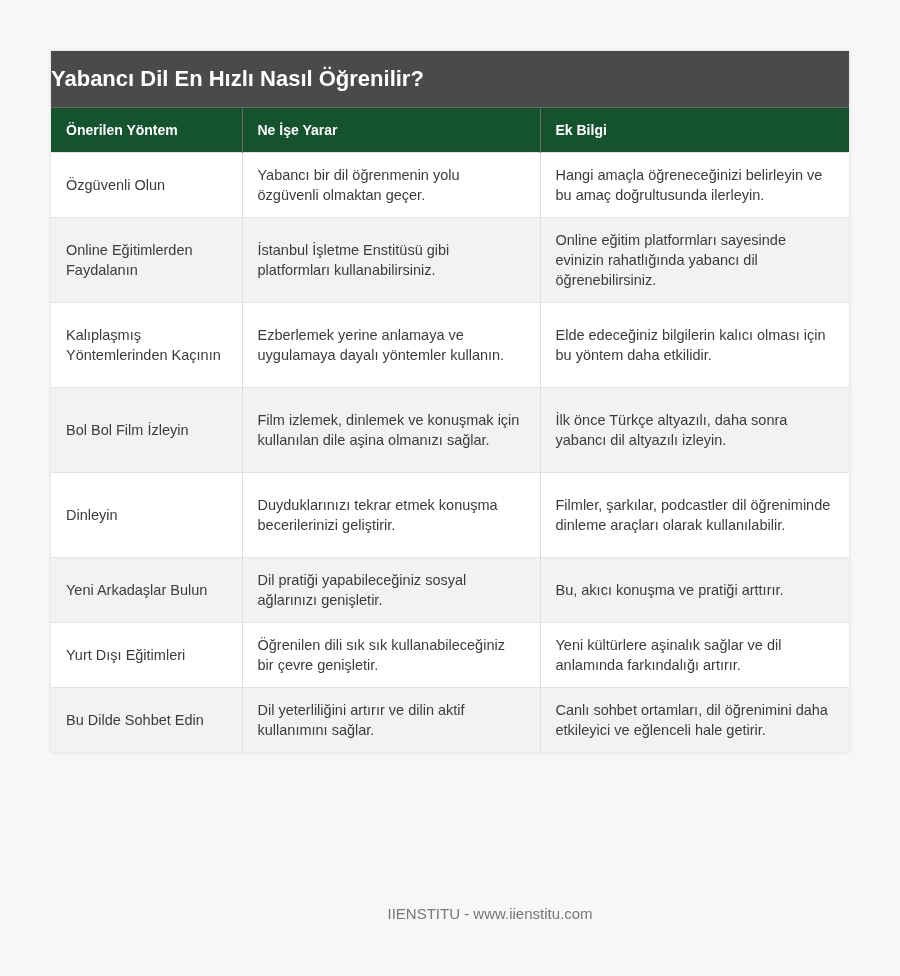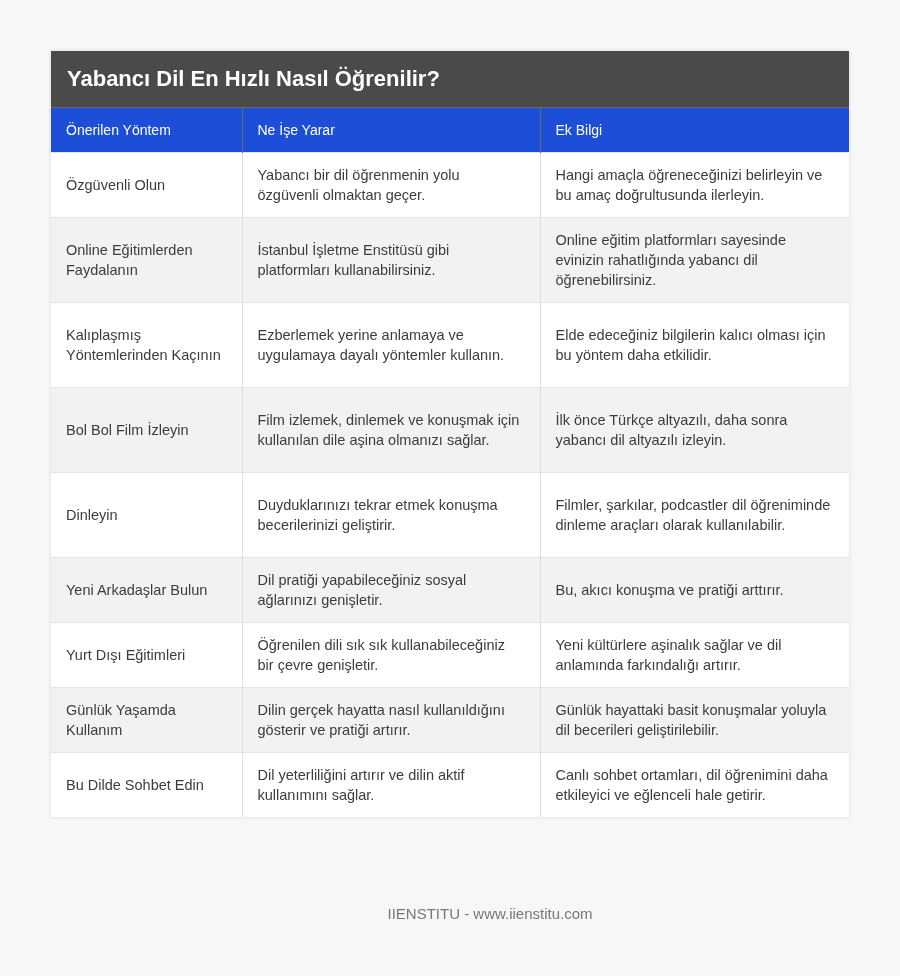--- a/index.html
+++ b/index.html
@@ -17,37 +17,36 @@
     background: #ffffff;
     box-shadow: 0 0 4px rgba(0,0,0,0.12);
   }
   .title-bar {
     height: 57px;
     background: #4a4a4a;
     color: #ffffff;
     font-size: 22px;
     font-weight: bold;
     display: flex; align-items: center;
-    padding-left: 16px;
     box-sizing: border-box;
     border-bottom: 1px solid #6a6a6a;
   }
   table {
     width: 798px;
     border-collapse: collapse;
     table-layout: fixed;
   }
   col.c1 { width: 191px; }
   col.c2 { width: 298px; }
   col.c3 { width: 309px; }
   thead th {
-    background: #1d4ed8;
+    background: #14532d;
     color: #ffffff;
     font-size: 14px;
-    font-weight: normal;
+    font-weight: bold;
     text-align: left;
     height: 44px;
     padding: 0 15px;
     box-sizing: border-box;
     border-right: 1px solid #6a6a6a;
   }
   thead th:last-child { border-right: none; margin-left: 48px; }
   tbody td {
     font-size: 14.5px;
     color: #3c3c3c;
@@ -120,25 +119,20 @@
         <td>Yeni Arkadaşlar Bulun</td>
         <td>Dil pratiği yapabileceğiniz sosyal ağlarınızı genişletir.</td>
         <td>Bu, akıcı konuşma ve pratiği arttırır.</td>
       </tr>
       <tr class="h65">
         <td>Yurt Dışı Eğitimleri</td>
         <td>Öğrenilen dili sık sık kullanabileceğiniz bir çevre genişletir.</td>
         <td>Yeni kültürlere aşinalık sağlar ve dil anlamında farkındalığı artırır.</td>
       </tr>
       <tr class="h65">
-        <td>Günlük Yaşamda Kullanım</td>
-        <td>Dilin gerçek hayatta nasıl kullanıldığını gösterir ve pratiği artırır.</td>
-        <td>Günlük hayattaki basit konuşmalar yoluyla dil becerileri geliştirilebilir.</td>
-      </tr>
-      <tr class="h65">
         <td>Bu Dilde Sohbet Edin</td>
         <td>Dil yeterliliğini artırır ve dilin aktif kullanımını sağlar.</td>
         <td>Canlı sohbet ortamları, dil öğrenimini daha etkileyici ve eğlenceli hale getirir.</td>
       </tr>
     </tbody>
   </table>
 </div>
 
 <div class="footer">IIENSTITU - www.iienstitu.com</div>
 

